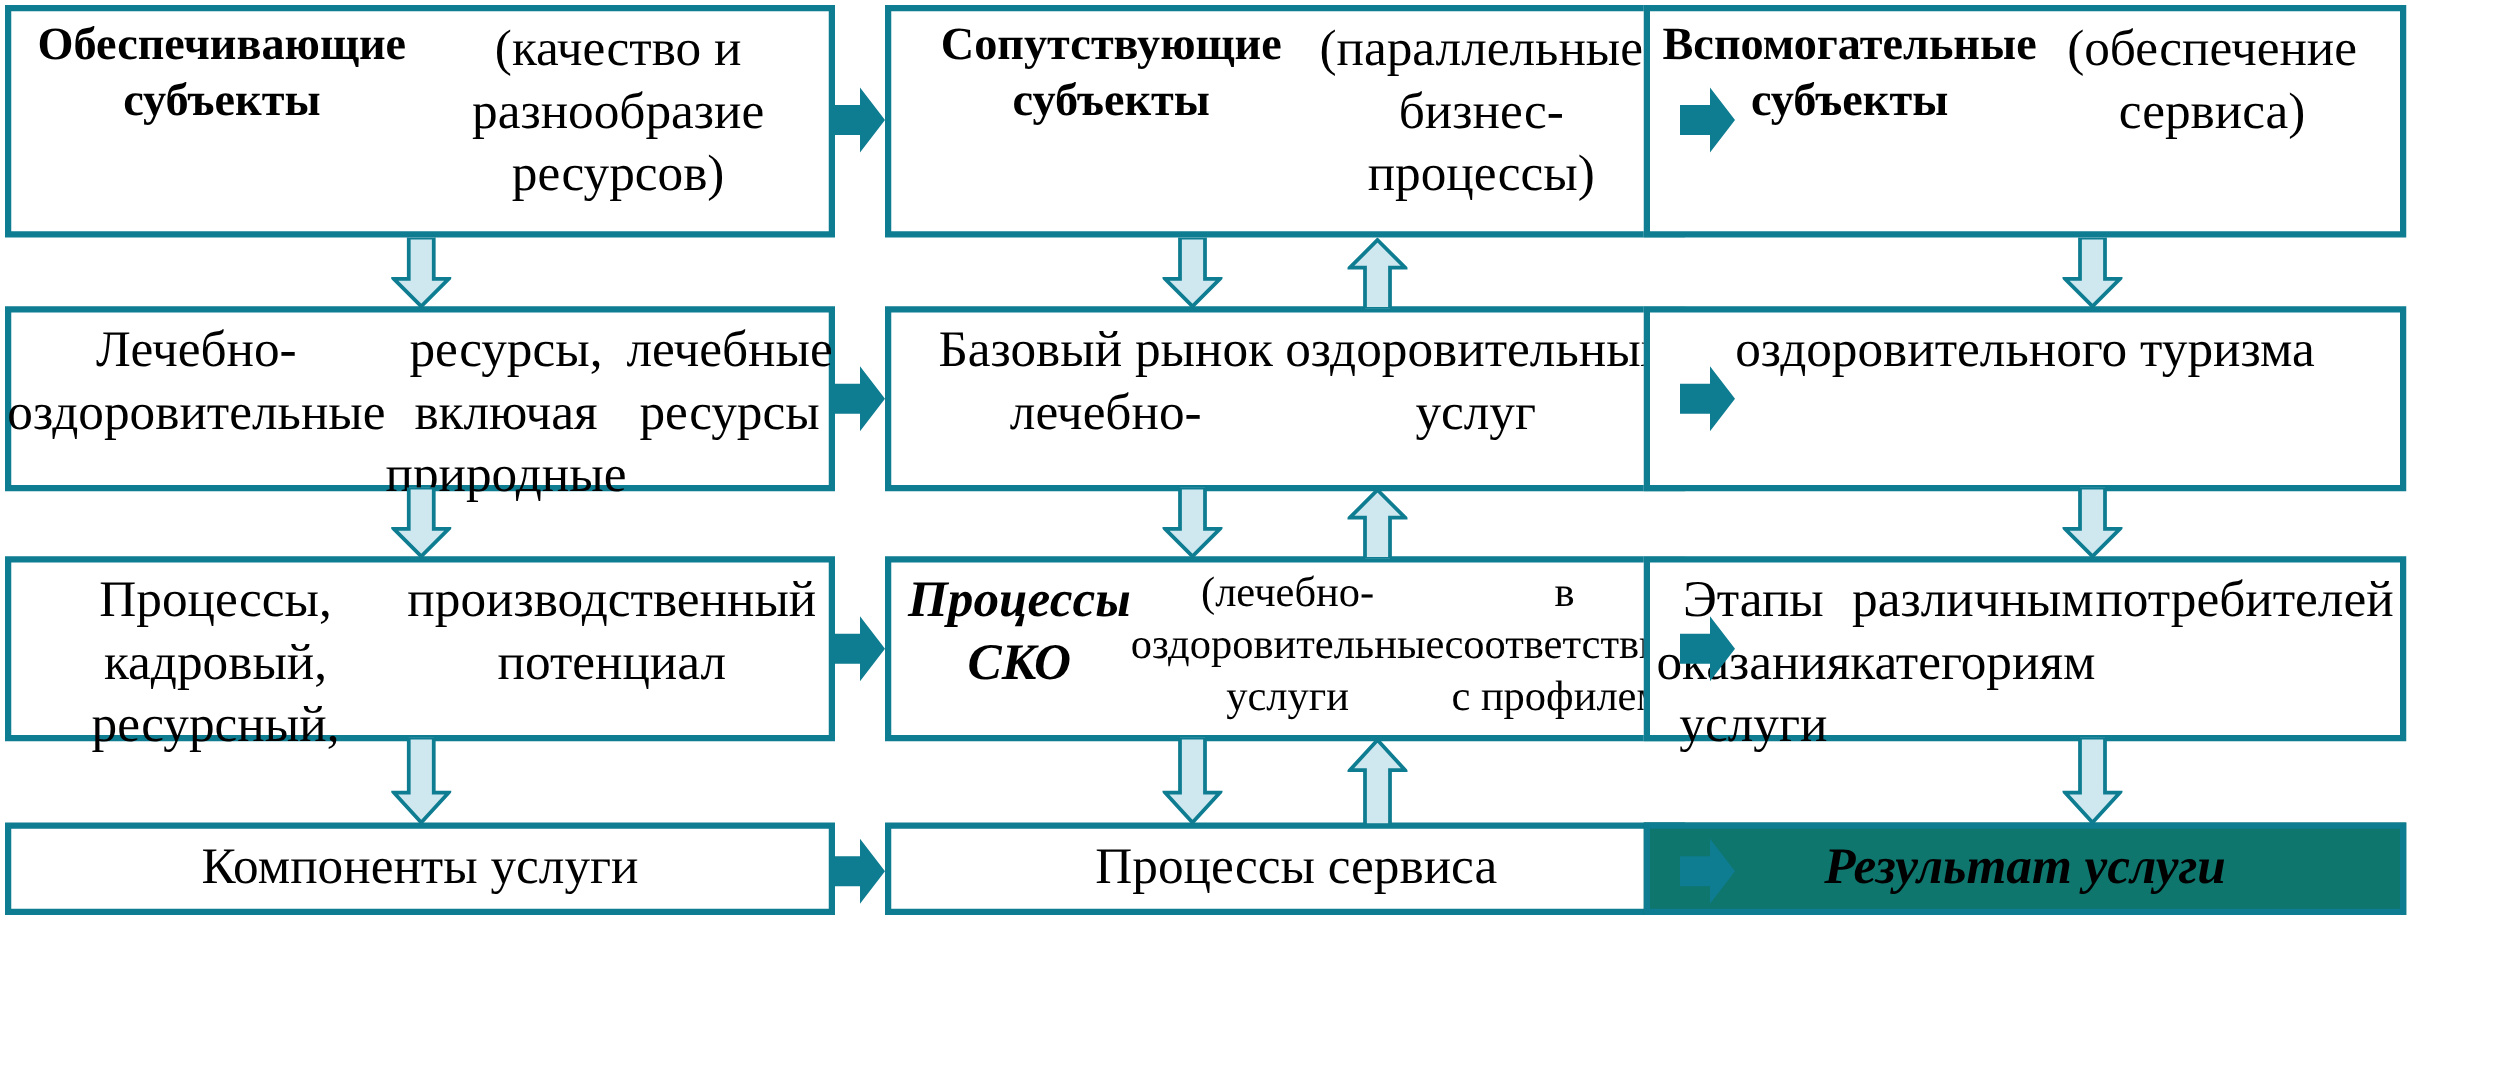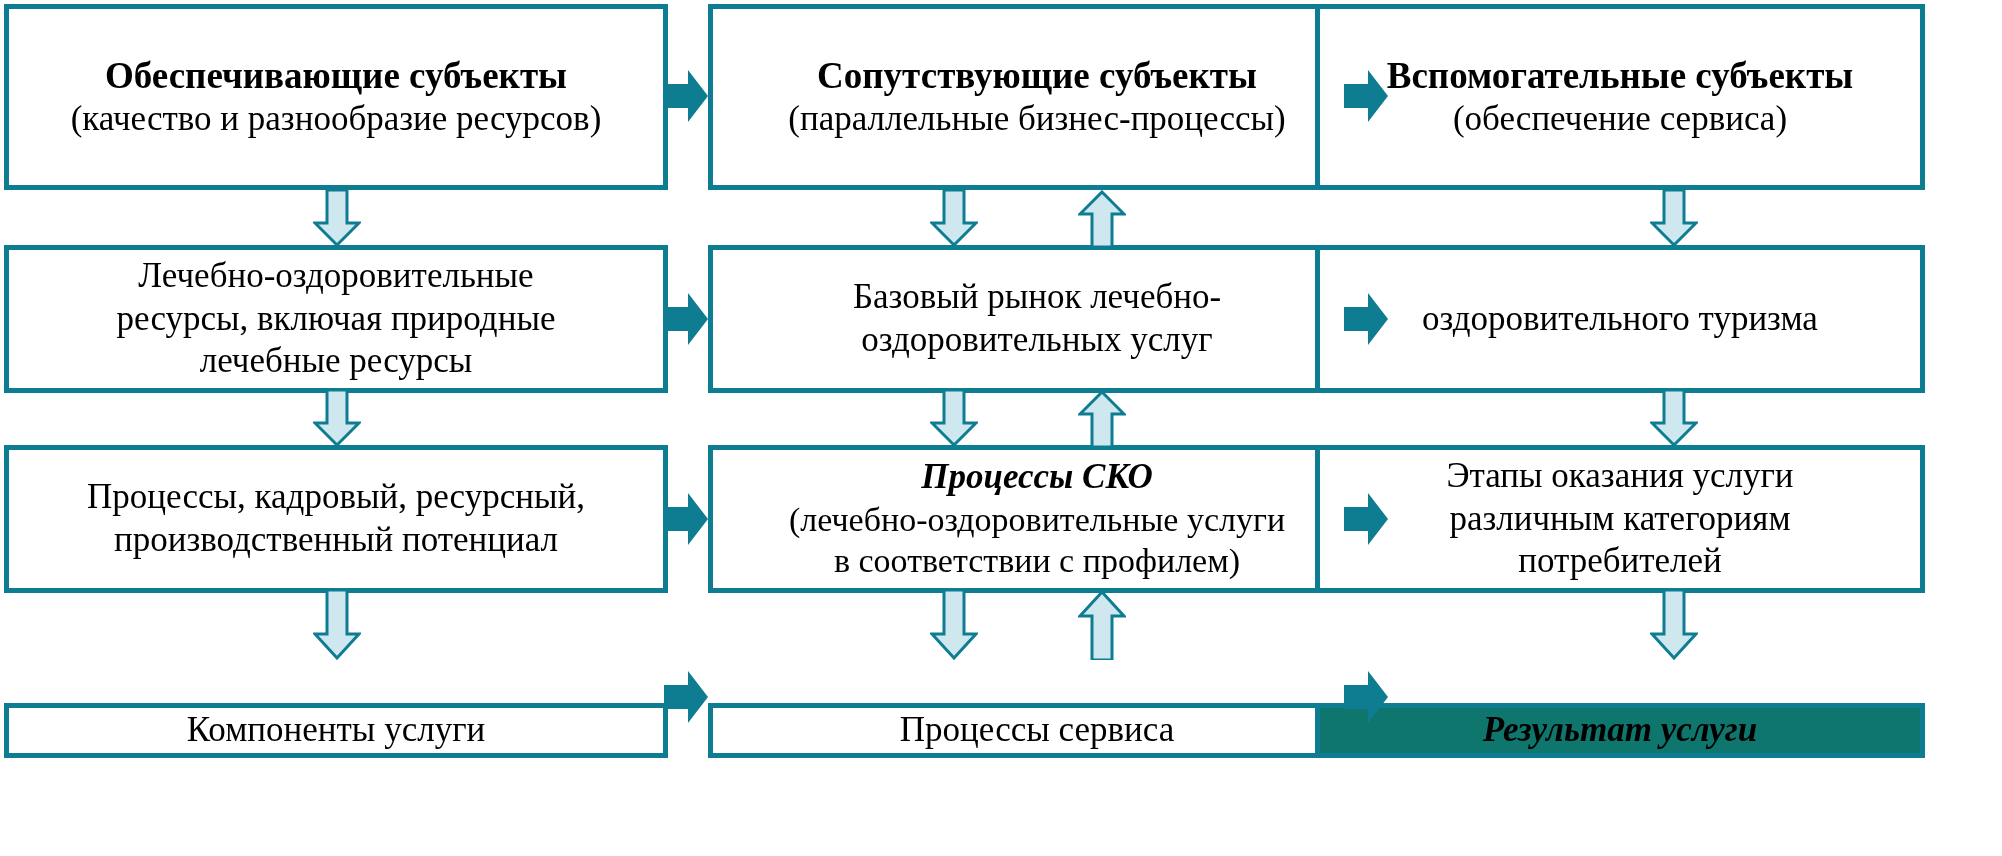--- a/index.html
+++ b/index.html
@@ -15,22 +15,21 @@
     height: 856px;
     background: #ffffff;
   }
 
   
   .box {
     position: absolute;
     border: 5px solid #0e7c91;
     background: #ffffff;
     display: flex;
-    flex-direction: column;
-    align-items: center;
+    align-items: flex-start;
     justify-content: center;
     text-align: center;
     line-height: 1.22;
     color: #000000;
     padding: 4px 10px;
   }
   .box.filled { background: #0f766e; }
 
   .ln { display: block; width: 100%; }
   .ln.b   { font-weight: bold; }
@@ -38,25 +37,25 @@
 
   
   .c1 { left: 4px;    width: 664px; }
   .c2 { left: 708px;  width: 640px; padding-left: 28px; }
   .c3 { left: 1315px; width: 610px; }
 
   
   .r1 { top: 4px;   height: 186px; }
   .r2 { top: 245px; height: 148px; }
   .r3 { top: 445px; height: 148px; }
-  .r4 { top: 658px; height: 55px; margin-top: 45px;  }
+  .r4 { top: 658px; height: 74px;  }
 
   
   .fs-lg   { font-size: 37px; }
-  .fs-md   { font-size: 35px; }
+  .fs-md   { font-size: 41px; }
   .fs-sm   { font-size: 34px; }
 
   
   .harrow {
     position: absolute;
     width: 44px;
     height: 56px;
   }
   .harrow svg { display: block; width: 100%; height: 100%; }
 

